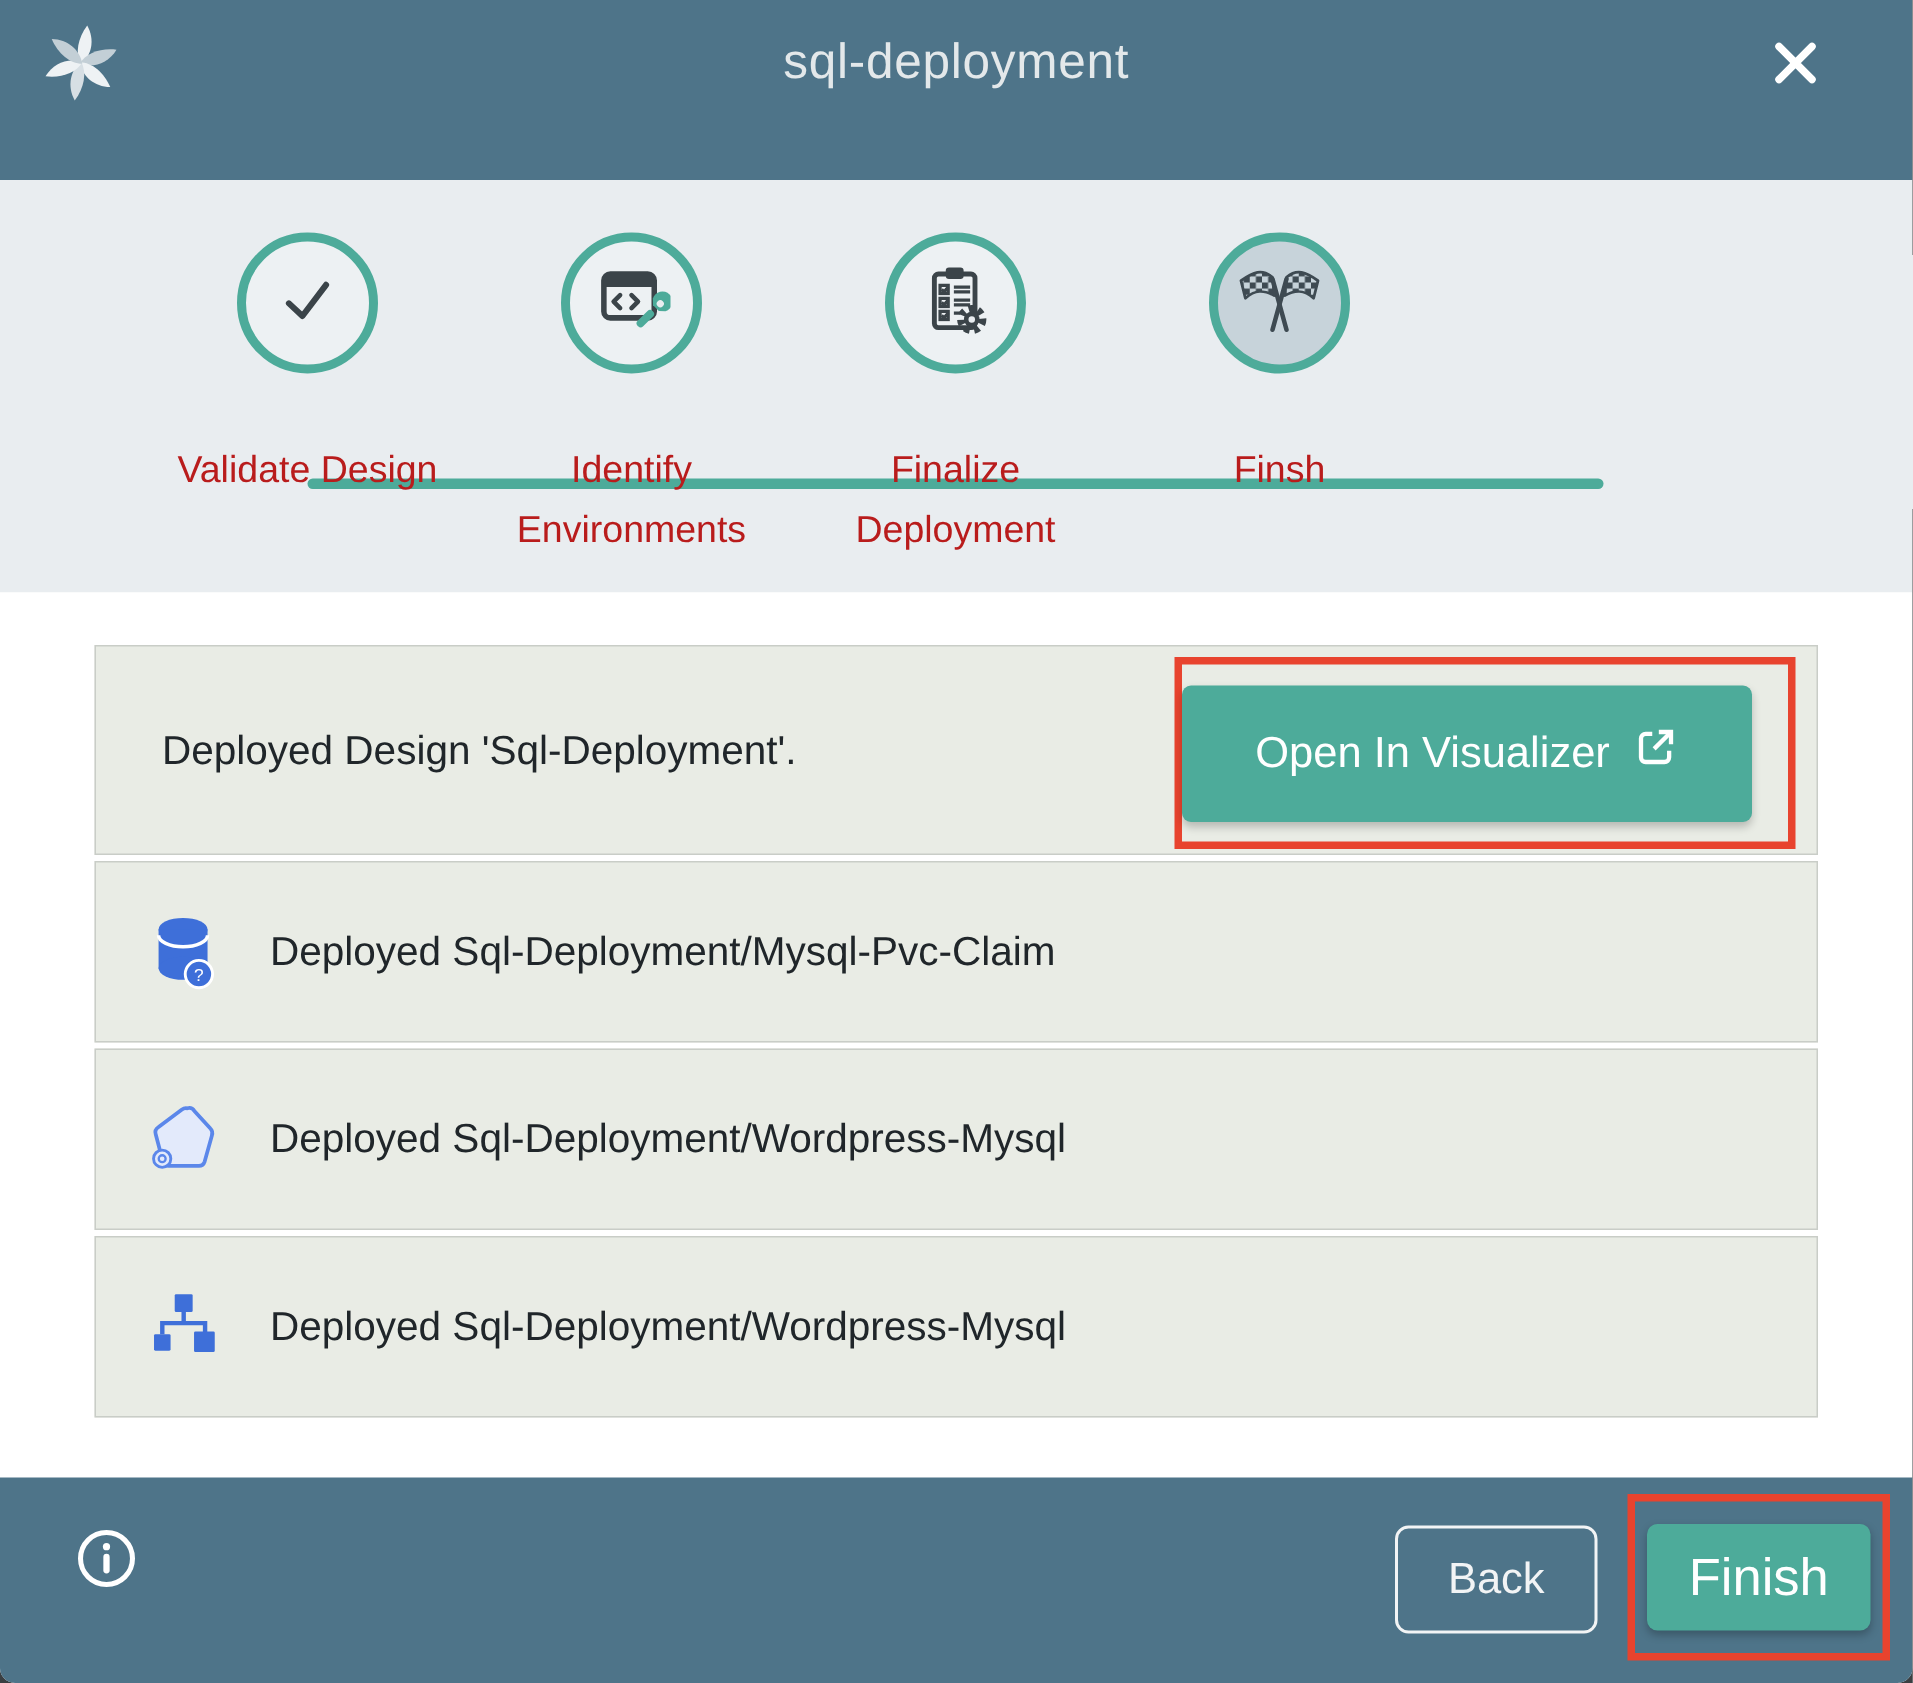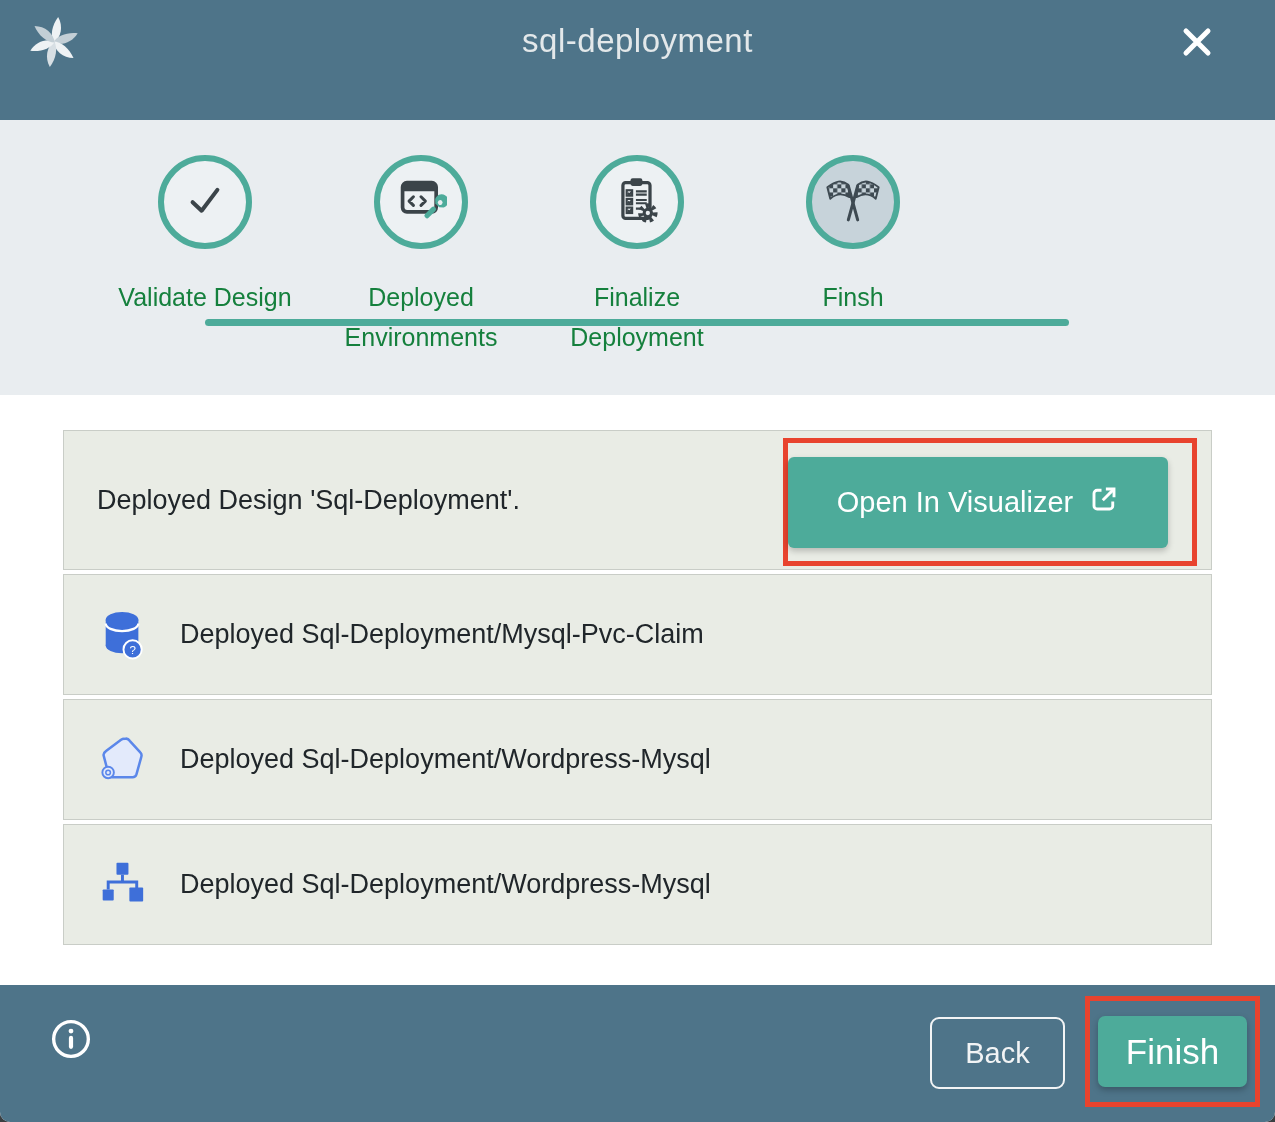--- a/index.html
+++ b/index.html
@@ -38,37 +38,37 @@
   .step { width:216px; display:flex; flex-direction:column; align-items:center; }
   .step-circle {
     margin-top:35px;
     width:94px; height:94px; border-radius:50%;
     border:6px solid #4dab9a; background:#edf1f3;
     display:flex; align-items:center; justify-content:center;
     position:relative; z-index:2;
   }
   .step.active .step-circle { background:#c7d3da; }
   .step-label {
-    margin-top:28px; text-align:center; font-size:25px; line-height:40px;
-    color:#15803d; width:216px;
+    margin-top:44px; text-align:center; font-size:25px; line-height:40px;
+    color:#b91c1c; width:216px;
   }
 
   
   .content { position:relative; height:590px; background:#ffffff; }
   .result-list {
     position:absolute; left:63px; top:35px; width:1149px;
     display:flex; flex-direction:column; gap:4px; background:transparent;
   }
   .card {
     background:#e9ece5; border:1px solid #c9cdc7;
     display:flex; align-items:center;
   }
   .card.design-row { height:140px; position:relative; padding-left:33px; }
   .card.item-row { height:121px; padding-left:35px; }
-  .card-text { font-size:27px; color:#20262a; }
+  .card-text { font-size:27px; color:#20262a;margin-left:11px; }
   .item-row .card-text { margin-left:33px; }
   .row-icon { width:48px; height:54px; flex:0 0 auto; }
 
   .annotation-box-visualizer {
     position:absolute; right:14px; top:7px; width:414px; height:128px;
     border:5px solid #e8432e;
     display:flex; align-items:center; justify-content:flex-start;
     pointer-events:none;
   }
   .visualizer-btn {
@@ -164,21 +164,21 @@
               <path d="M7 12 a4 4 0 0 1 4-4 h23 a4 4 0 0 1 4 4 v4 H7 Z" fill="#3b4449"></path>
               <path d="M17 21 l-4 4 l4 4 M24 21 l4 4 l-4 4" stroke="#3b4449" stroke-width="2.8" fill="none" stroke-linecap="round" stroke-linejoin="round"></path>
               <g transform="translate(35,33) rotate(45)">
                 <rect x="-2.4" y="-3" width="4.8" height="13" rx="2.2" fill="#4dab9a"></rect>
                 <path d="M-5.5,-8.5 a6.2,6.2 0 1 1 11,0 l-3,2.8 h-5 Z" fill="#4dab9a"></path>
                 <circle cx="0" cy="-9.5" r="2.2" fill="#e9edf0"></circle>
               </g>
             </svg>
           </span>
         </div>
-        <div class="step-label">Deployed Environments</div>
+        <div class="step-label">Identify Environments</div>
       </div>
 
 
       <div class="step">
         <div class="step-circle">
           <span>
             <svg viewBox="0 0 48 48" width="52" height="52">
               <rect x="11" y="8" width="25" height="33" rx="2.5" fill="none" stroke="#3b4449" stroke-width="3"></rect>
               <rect x="18" y="4" width="11" height="7" rx="2" fill="#3b4449"></rect>
               <g stroke="#3b4449" stroke-width="2" fill="none">

